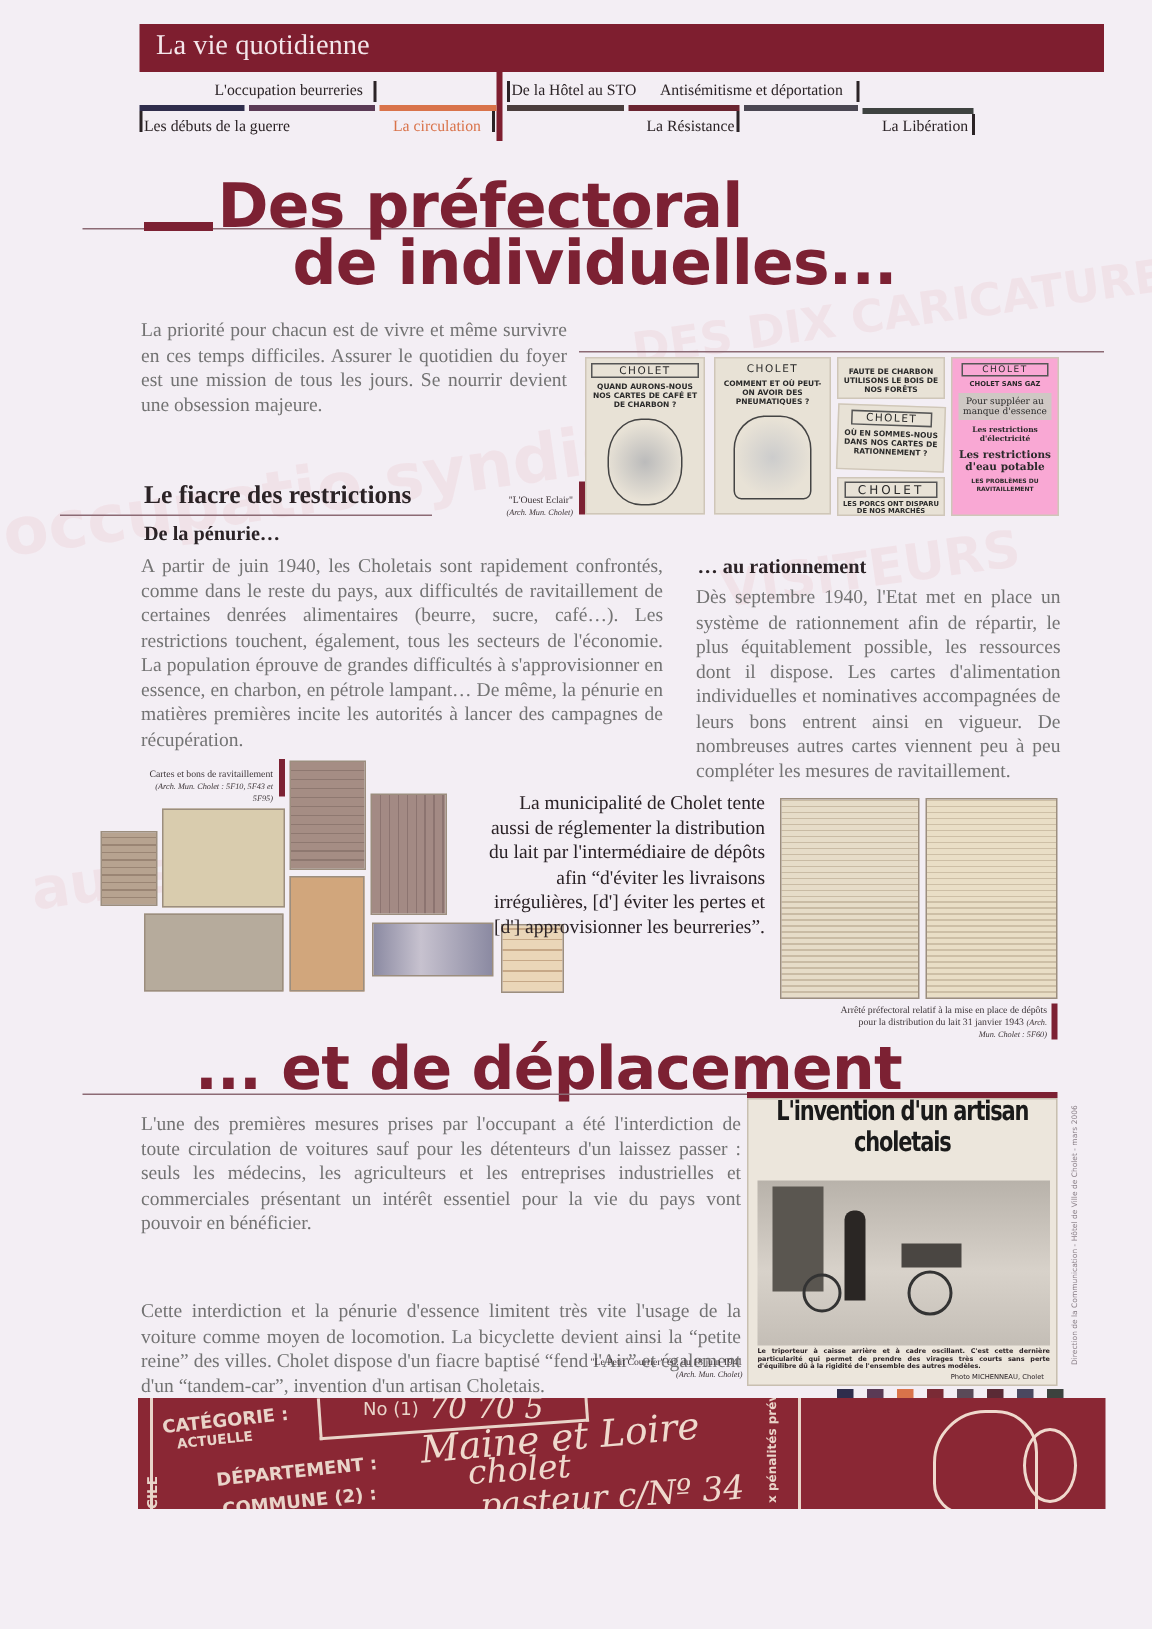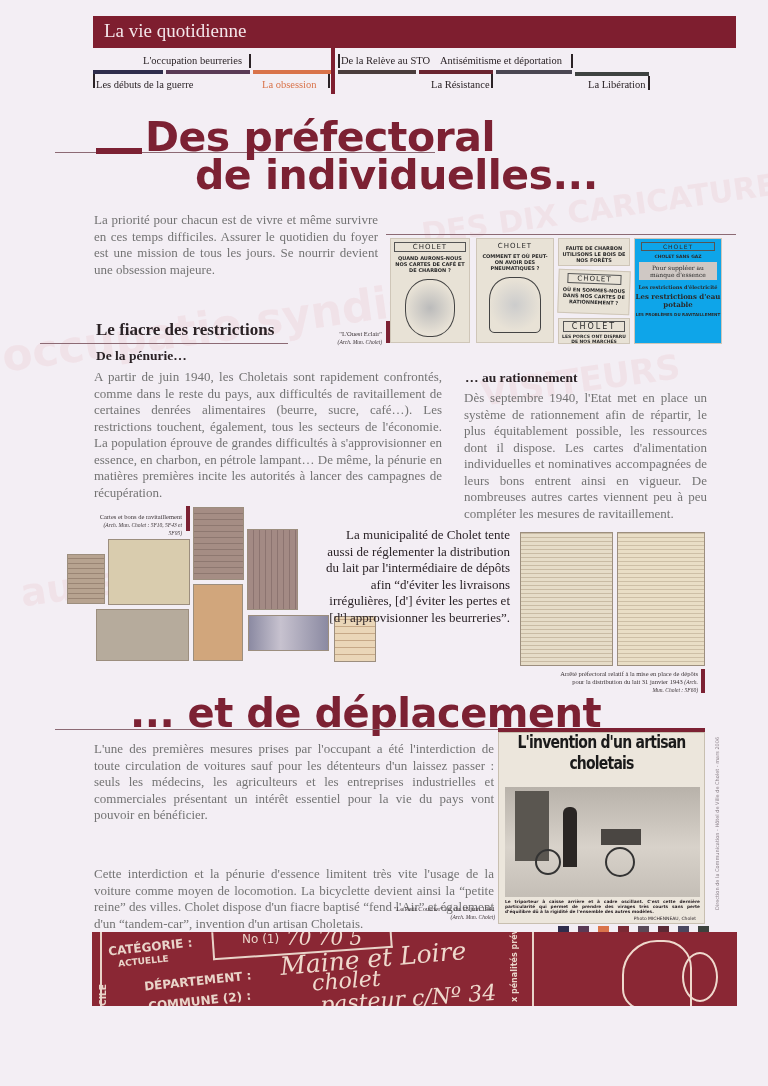--- a/index.html
+++ b/index.html
@@ -64,35 +64,35 @@
 <div class="wm" style="left:0px;top:300px;font-size:44px;">occupatio syndica</div>
 <div class="wm" style="left:20px;top:560px;font-size:38px;">aussi ...</div>
 
 <div class="abs header-bar"></div>
 <div class="abs header-title">La vie quotidienne</div>
 <div class="abs" style="left:331px;top:48px;width:4px;height:46px;background:#7e1e2f;"></div>
 
 <div class="nav-item" style="left:143px;top:55px;">L'occupation beurreries</div>
 <div class="nav-tick" style="left:249px;top:54px;height:14px;"></div>
 <div class="nav-tick" style="left:338px;top:54px;height:14px;"></div>
-<div class="nav-item" style="left:341px;top:55px;">De la Relève au STO</div>
+<div class="nav-item" style="left:341px;top:55px;">De la Hôtel au STO</div>
 <div class="nav-item" style="left:440px;top:55px;">Antisémitisme et déportation</div>
 <div class="nav-tick" style="left:571px;top:54px;height:14px;"></div>
 
 <div class="nav-line" style="left:93px;top:70px;width:70px;background:#2f2d4c;"></div>
 <div class="nav-line" style="left:166px;top:70px;width:84px;background:#5a3a55;"></div>
 <div class="nav-line" style="left:253px;top:70px;width:78px;background:#d9734a;"></div>
 <div class="nav-line" style="left:338px;top:70px;width:78px;background:#4a3d3c;"></div>
 <div class="nav-line" style="left:419px;top:70px;width:74px;background:#6a2430;"></div>
 <div class="nav-line" style="left:496px;top:70px;width:76px;background:#4a4652;"></div>
 <div class="nav-line" style="left:575px;top:72px;width:74px;background:#3e4240;"></div>
 
 <div class="nav-tick" style="left:93px;top:74px;height:14px;"></div>
 <div class="nav-item" style="left:96px;top:79px;">Les débuts de la guerre</div>
-<div class="nav-item" style="left:262px;top:79px;color:#d9734a;">La obsession</div>
+<div class="nav-item" style="left:262px;top:79px;color:#d9734a;">La circulation</div>
 <div class="nav-tick" style="left:328px;top:74px;height:14px;"></div>
 <div class="nav-item" style="left:431px;top:79px;">La Résistance</div>
 <div class="nav-tick" style="left:491px;top:74px;height:14px;"></div>
 <div class="nav-item" style="left:588px;top:79px;">La Libération</div>
 <div class="nav-tick" style="left:648px;top:76px;height:14px;"></div>
 
 <div class="rule" style="left:55px;top:152px;width:380px;"></div>
 <div class="abs" style="left:96px;top:148px;width:46px;height:6px;background:#7c2133;"></div>
 <div class="abs title" style="left:145px;top:117px;font-size:41px;">Des préfectoral</div>
 <div class="abs title" style="left:195px;top:155px;font-size:41px;">de individuelles...</div>
@@ -116,21 +116,21 @@
   <div style="font-size:5px;font-weight:bold;padding:6px 3px;">FAUTE DE CHARBON UTILISONS LE BOIS DE NOS FORÊTS</div>
 </div>
 <div class="clip" style="left:558px;top:270px;width:72px;height:44px;transform:rotate(2deg);">
   <div style="font-size:7px;border:1px solid #555;margin:3px 8px;letter-spacing:1px;">CHOLET</div>
   <div style="font-size:5px;font-weight:bold;padding:0 3px;">OÙ EN SOMMES-NOUS DANS NOS CARTES DE RATIONNEMENT ?</div>
 </div>
 <div class="clip" style="left:558px;top:318px;width:72px;height:26px;">
   <div style="font-size:8px;letter-spacing:2px;border:1px solid #555;margin:2px 4px;">CHOLET</div>
   <div style="font-size:4.5px;font-weight:bold;">LES PORCS ONT DISPARU DE NOS MARCHÉS</div>
 </div>
-<div class="clip" style="left:634px;top:238px;width:88px;height:106px;background:#0ea5e9;">
+<div class="clip" style="left:634px;top:238px;width:72px;height:106px;background:#f9a8d4;">
   <div style="font-size:6px;border:1px solid #555;margin:3px 6px;letter-spacing:1px;">CHOLET</div>
   <div style="font-size:4.5px;font-weight:bold;">CHOLET SANS GAZ</div>
   <div style="font-size:6px;font-family:'DejaVu Serif',serif;background:#cfc8c4;margin:3px 4px;padding:2px;">Pour suppléer au manque d'essence</div>
   <div style="font-size:5px;font-family:'DejaVu Serif',serif;font-weight:bold;margin-top:4px;">Les restrictions d'électricité</div>
   <div style="font-size:7px;font-family:'DejaVu Serif',serif;font-weight:bold;margin-top:3px;line-height:8px;">Les restrictions d'eau potable</div>
   <div style="font-size:4px;font-weight:bold;margin-top:3px;">LES PROBLÈMES DU RAVITAILLEMENT</div>
 </div>
 <div class="capmark" style="left:386px;top:321px;height:22px;"></div>
 <div class="abs caption" style="left:300px;top:330px;width:82px;">
   <div>"L'Ouest Eclair"</div>

